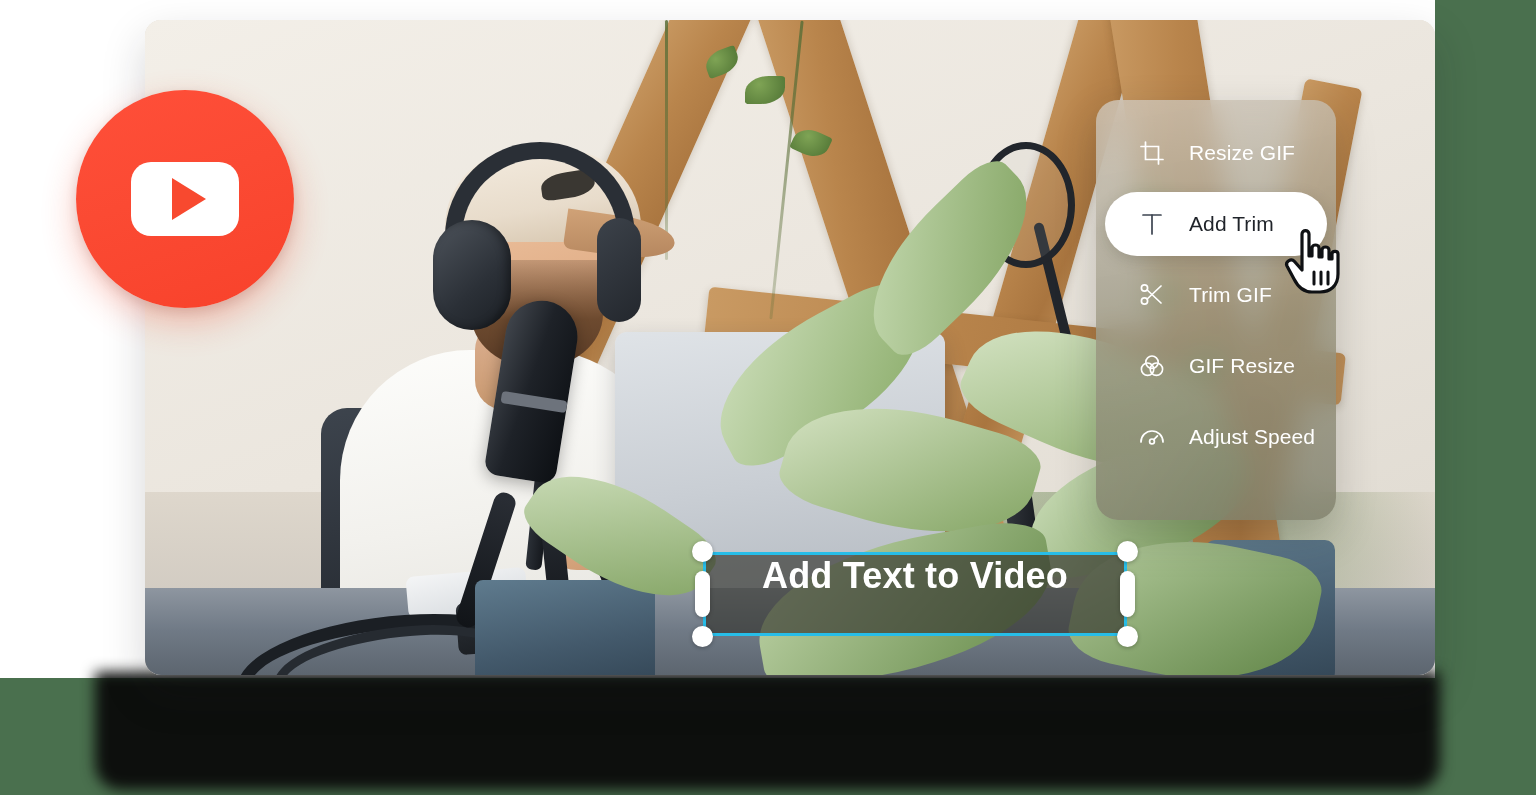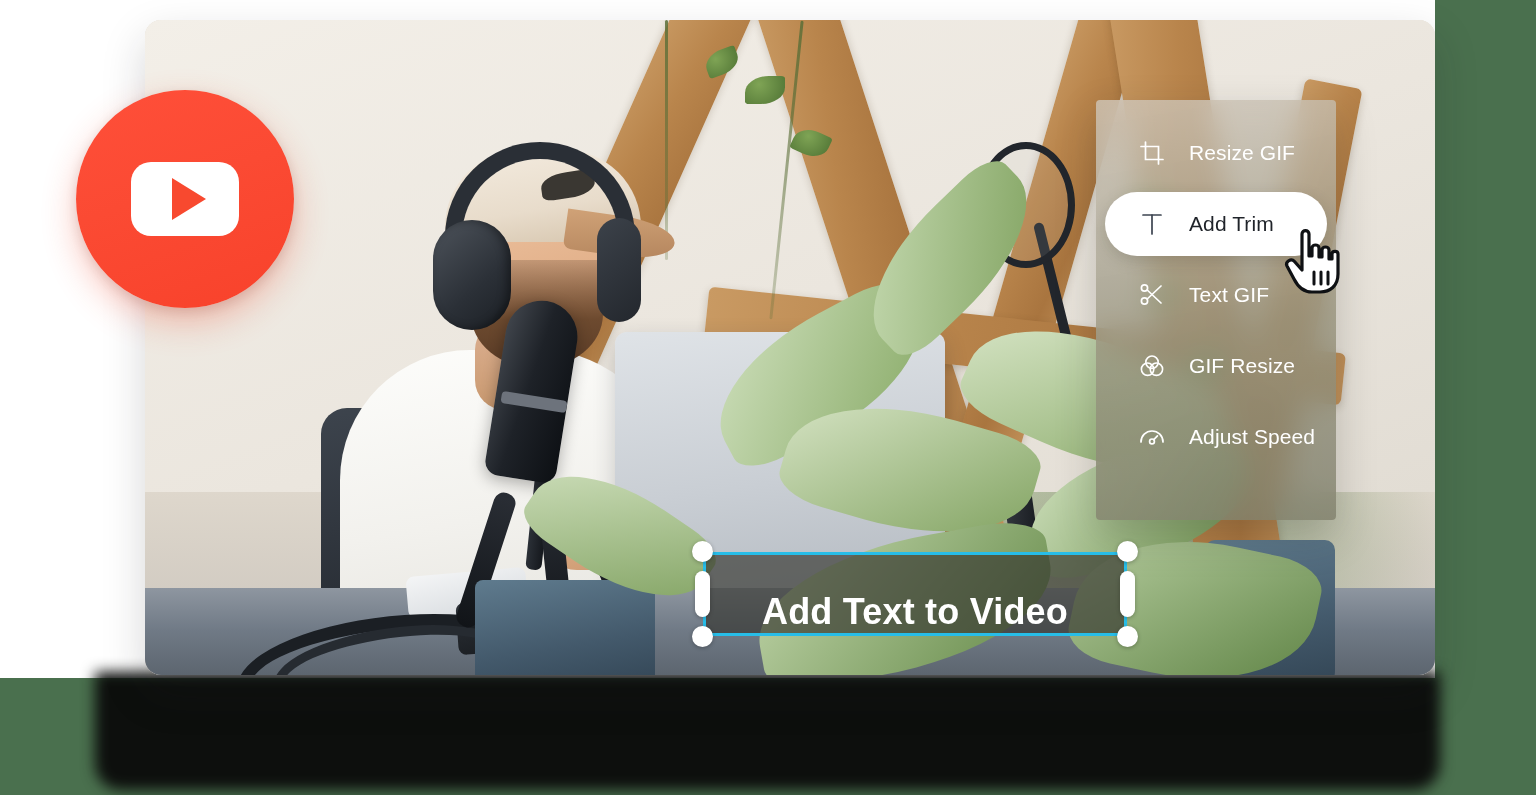--- a/index.html
+++ b/index.html
@@ -322,21 +322,21 @@
     margin-left: 8px;
   }
 
   
   .menu {
     position: absolute;
     left: 1096px;
     top: 100px;
     width: 240px;
     height: 420px;
-    border-radius: 4px;
+    border-radius: 22px;
     background: linear-gradient(170deg, rgba(206,197,184,0.80) 0%, rgba(150,147,126,0.82) 55%, rgba(126,126,106,0.82) 100%);
     backdrop-filter: blur(14px);
     -webkit-backdrop-filter: blur(14px);
     box-shadow: 0 16px 40px rgba(40,40,30,0.22);
     padding-top: 14px;
     box-sizing: border-box;
     z-index: 30;
   }
   .menu-item {
     position: relative;
@@ -390,21 +390,21 @@
     height: 84px;
     z-index: 50;
   }
   .tb-fill {
     position: absolute;
     inset: 0;
     background: rgba(52,52,46,0.66);
     border: 3px solid #27bde8;
     box-sizing: border-box;
     display: flex;
-    align-items: flex-end;
+    align-items: flex-start;
     justify-content: center;
   }
   .tb-text {
     color: #ffffff;
     font-size: 36px;
     font-weight: bold;
     letter-spacing: .2px;
     white-space: nowrap;
   }
   .handle {
@@ -539,21 +539,21 @@
 
     <div class="menu-item">
       <span class="mi-icon">
         <svg width="26" height="26" viewBox="0 0 26 26" fill="none" stroke="#ffffff" stroke-width="1.7" stroke-linecap="round">
           <circle cx="5.5" cy="6" r="3.1"></circle>
           <circle cx="5.5" cy="19" r="3.1"></circle>
           <path d="M8.2 8 L22 21"></path>
           <path d="M8.2 17 L22 4"></path>
         </svg>
       </span>
-      <span class="mi-label">Text GIF</span>
+      <span class="mi-label">Trim GIF</span>
     </div>
 
     <div class="menu-item">
       <span class="mi-icon">
         <svg width="26" height="26" viewBox="0 0 26 26" fill="none" stroke="#ffffff" stroke-width="1.6">
           <circle cx="13" cy="9.2" r="6.2"></circle>
           <circle cx="8.6" cy="16.2" r="6.2"></circle>
           <circle cx="17.4" cy="16.2" r="6.2"></circle>
         </svg>
       </span>

